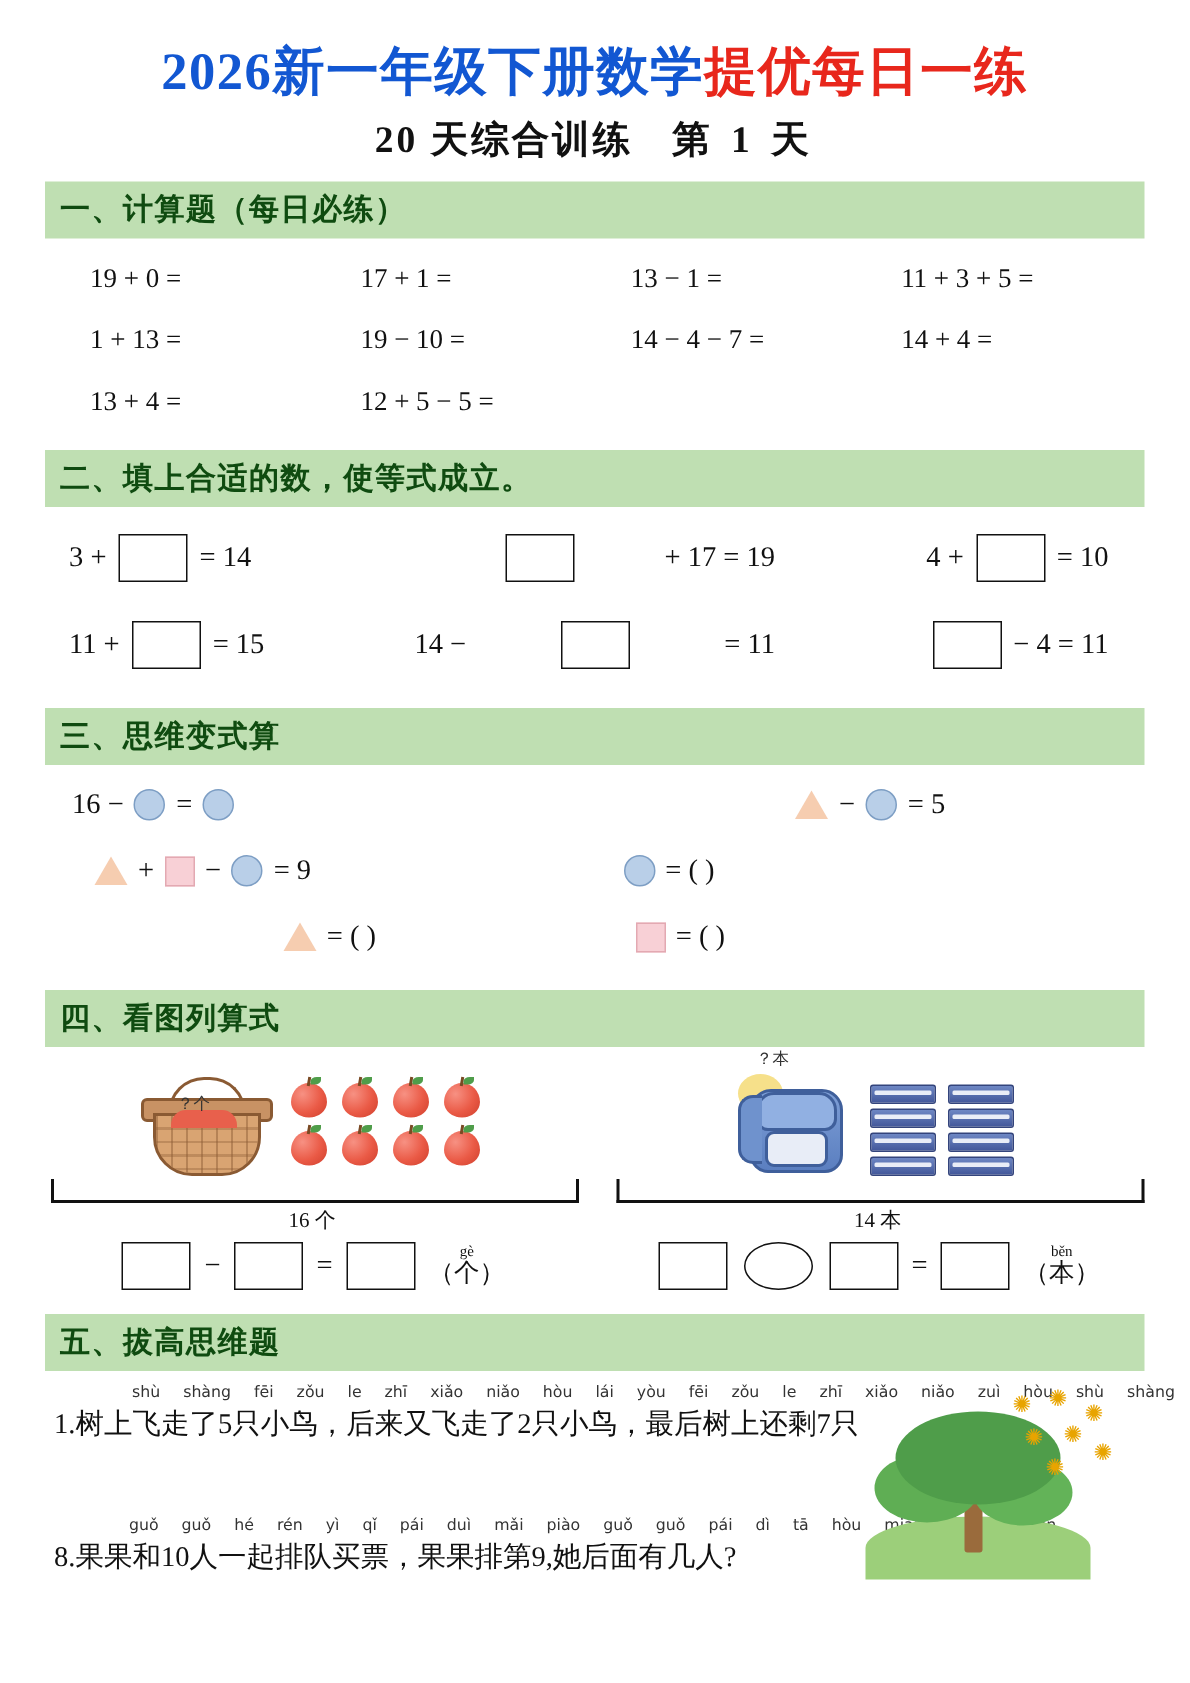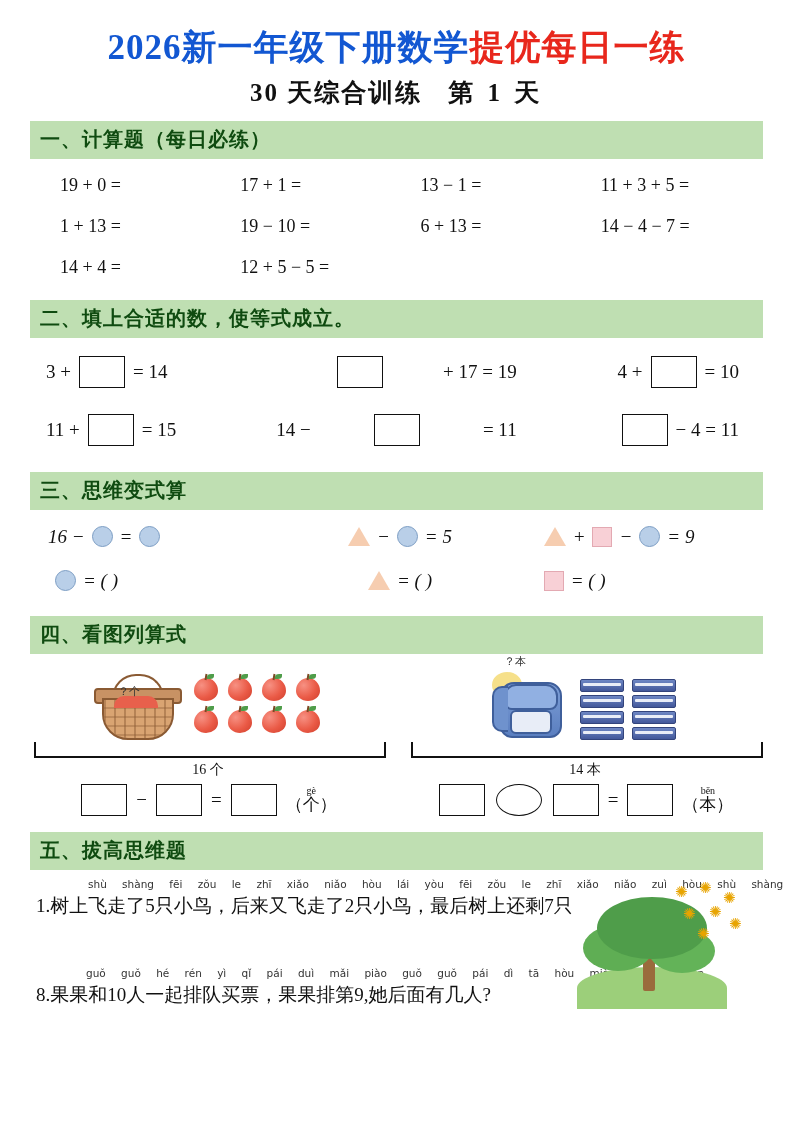--- a/index.html
+++ b/index.html
@@ -88,25 +88,24 @@
     width: 44px;
     height: 30px;
     border: 1.6px solid #111;
     margin: 0 8px;
     vertical-align: middle;
   }
 
   
   .shape-grid {
     display: grid;
-    grid-template-columns: repeat(3, 1fr);
+    grid-template-columns: repeat(2, 1fr);
     row-gap: 22px;
     padding: 16px 6px 12px 6px;
     font-size: 19px;
-    font-style: italic;
   }
   .shape-cell {
     display: flex;
     align-items: center;
     white-space: nowrap;
   }
   .shape-cell.s1 { padding-left: 12px; }
   .shape-cell.s2 { justify-content: center; }
   .shape-cell.s3 { justify-content: flex-start; padding-left: 20px;}
   .circ {
@@ -345,34 +344,34 @@
 </style>
 </head>
 <body>
 
 <div class="page">
 
   <div class="title-main">
     <span class="seg-blue">2026新一年级下册数学</span><span class="seg-red">提优每日一练</span>
   </div>
   <div class="title-sub">
-    <span>30 天综合训练</span><span class="day">第 1 天</span>
+    <span>20 天综合训练</span><span class="day">第 1 天</span>
   </div>
 
   <div class="band">一、计算题（每日必练）</div>
   <div class="calc-grid">
     <div class="calc-cell">19 + 0 =</div>
     <div class="calc-cell">17 + 1 =</div>
     <div class="calc-cell">13 − 1 =</div>
     <div class="calc-cell">11 + 3 + 5 =</div>
     <div class="calc-cell">1 + 13 =</div>
     <div class="calc-cell">19 − 10 =</div>
-    <div class="calc-cell">6 + 13 =</div>
     <div class="calc-cell">14 − 4 − 7 =</div>
     <div class="calc-cell">14 + 4 =</div>
+    <div class="calc-cell">13 + 4 =</div>
     <div class="calc-cell">12 + 5 − 5 =</div>
   </div>
 
   <div class="band">二、填上合适的数，使等式成立。</div>
   <div class="fill-grid">
     <div class="fill-cell c1">
       <span>3 +</span>
       <span class="ansbox"></span>
       <span>= 14</span>
     </div>

